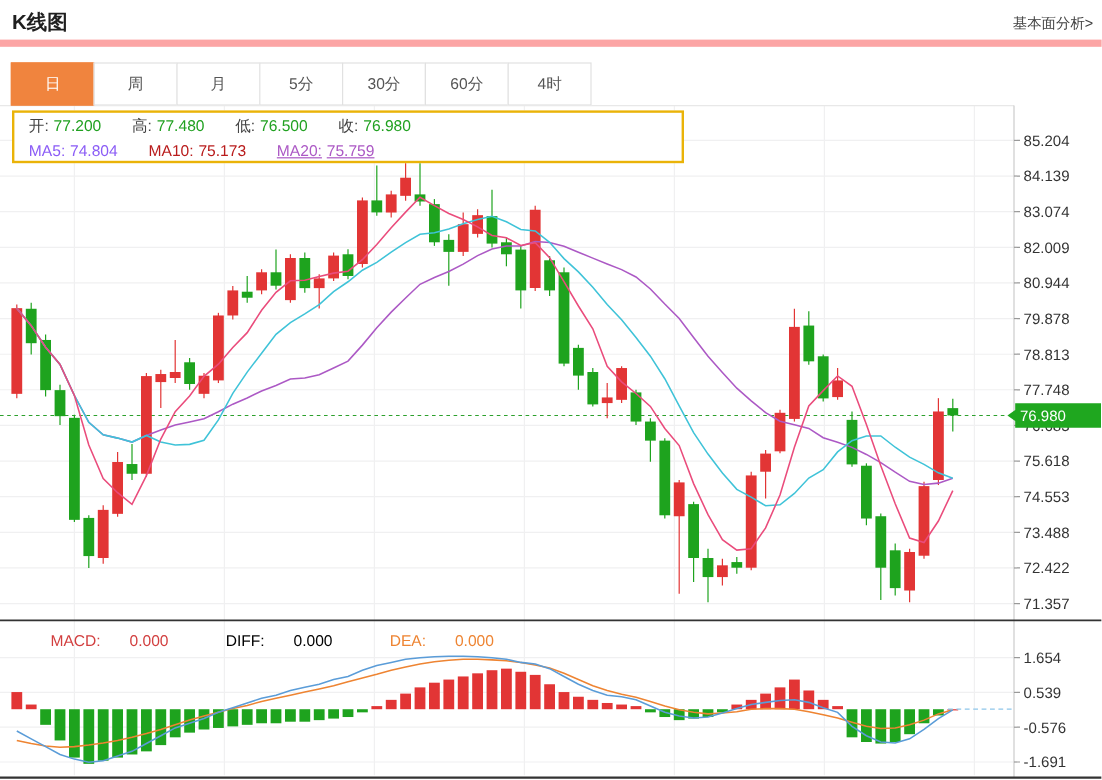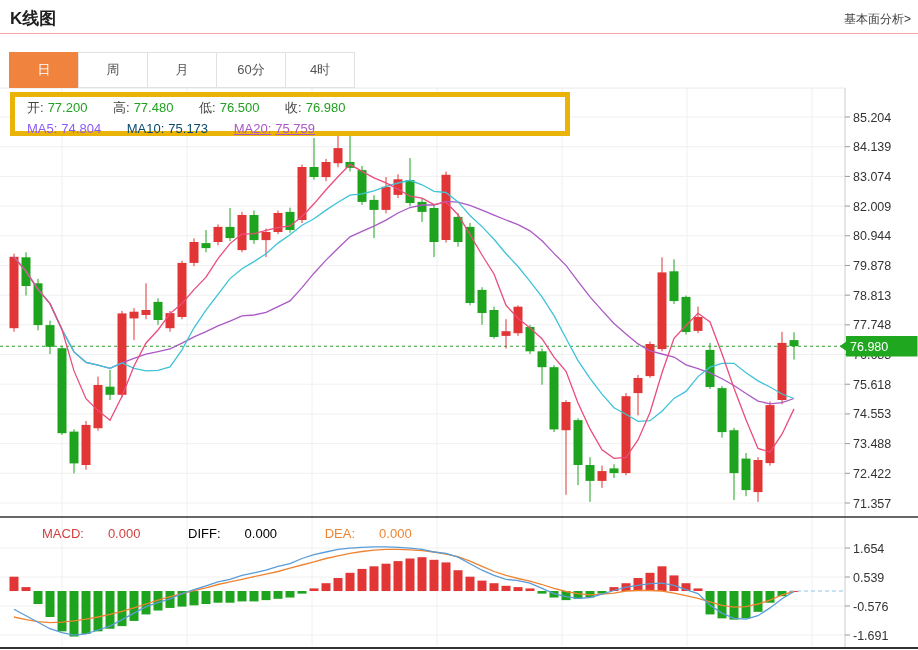--- a/index.html
+++ b/index.html
@@ -1,54 +1,56 @@
 <!DOCTYPE html>
 <html><head>
 <meta charset="utf-8">
 <style>
   html,body{margin:0;padding:0;background:#fff;}
   body{width:918px;height:650px;position:relative;overflow:hidden;
        font-family:"Liberation Sans","DejaVu Sans",sans-serif;}
-  .header{position:absolute;left:0;top:0;width:918px;height:33px;border-bottom:1px solid #fca5a5;background:#fff;}
+  .header{position:absolute;left:0;top:0;width:918px;height:33px;border-bottom:6px solid #fca5a5;background:#fff;}
   .page-title{position:absolute;left:10px;top:7px;font-size:17px;font-weight:bold;color:#1f1f1f;}
   .fund-link{position:absolute;right:7px;top:11px;font-size:12px;color:#404040;text-decoration:none;cursor:pointer;}
   .tabbar{position:absolute;left:10px;top:52px;display:flex;z-index:5;}
   .tab{width:70px;height:36px;line-height:34px;text-align:center;font-size:13px;color:#555;
        background:#fff;border:1px solid #e1e1e1;margin-left:-1px;box-sizing:border-box;cursor:pointer;}
   .tab.active{background:#f0843e;border-color:#f0843e;color:#fff;}
   #chart{position:absolute;left:0;top:0;}
   .legend-box{position:absolute;left:10px;top:92px;width:560px;height:44px;background:#fff;
-              border:5px solid #eab308;box-sizing:border-box;z-index:4;}
+              border:2px solid #eab308;box-sizing:border-box;z-index:4;}
   .legend-row{height:21px;line-height:21px;padding-left:12px;font-size:13px;white-space:nowrap;}
   .legend-row span{margin-right:4px;}
   .legend-row .gap{margin-right:22px;}
   .lbl-dark{color:#444;}
   .val-green{color:#21a121;}
   .c-ma5{color:#8b5cf6;margin-top:20px;}
-  .c-ma10{color:#0c4a6e;text-align:right;}
+  .c-ma10{color:#b91c1c;text-align:right;}
   .c-ma20{color:#ac59c5;text-decoration:underline;}
   .macd-legend{position:absolute;left:22px;top:526px;font-size:13px;white-space:nowrap;z-index:4;}
   .macd-legend span{margin-right:4px;margin-left:20px;}
   .macd-legend .gap{margin-right:24px;}
   .c-macd{color:#d23f3f;}
   .c-diff{color:#000000;}
   .c-dea{color:#ee8432;}
 </style>
 </head>
 <body>
 
 <div class="header">
   <span class="page-title">K线图</span>
   <a class="fund-link">基本面分析&gt;</a>
 </div>
 
 <div class="tabbar" id="tabbar">
     <div class="tab active">日</div>
     <div class="tab">周</div>
     <div class="tab">月</div>
+    <div class="tab">5分</div>
+    <div class="tab">30分</div>
     <div class="tab">60分</div>
     <div class="tab">4时</div>
   </div>
 
 <svg id="chart" width="918" height="650">
     <line x1="62" y1="88" x2="62" y2="646" stroke="#f0f0f1" stroke-width="1"></line>
     <line x1="187" y1="88" x2="187" y2="646" stroke="#f0f0f1" stroke-width="1"></line>
     <line x1="312" y1="88" x2="312" y2="646" stroke="#f0f0f1" stroke-width="1"></line>
     <line x1="437" y1="88" x2="437" y2="646" stroke="#f0f0f1" stroke-width="1"></line>
     <line x1="562" y1="88" x2="562" y2="646" stroke="#f0f0f1" stroke-width="1"></line>

